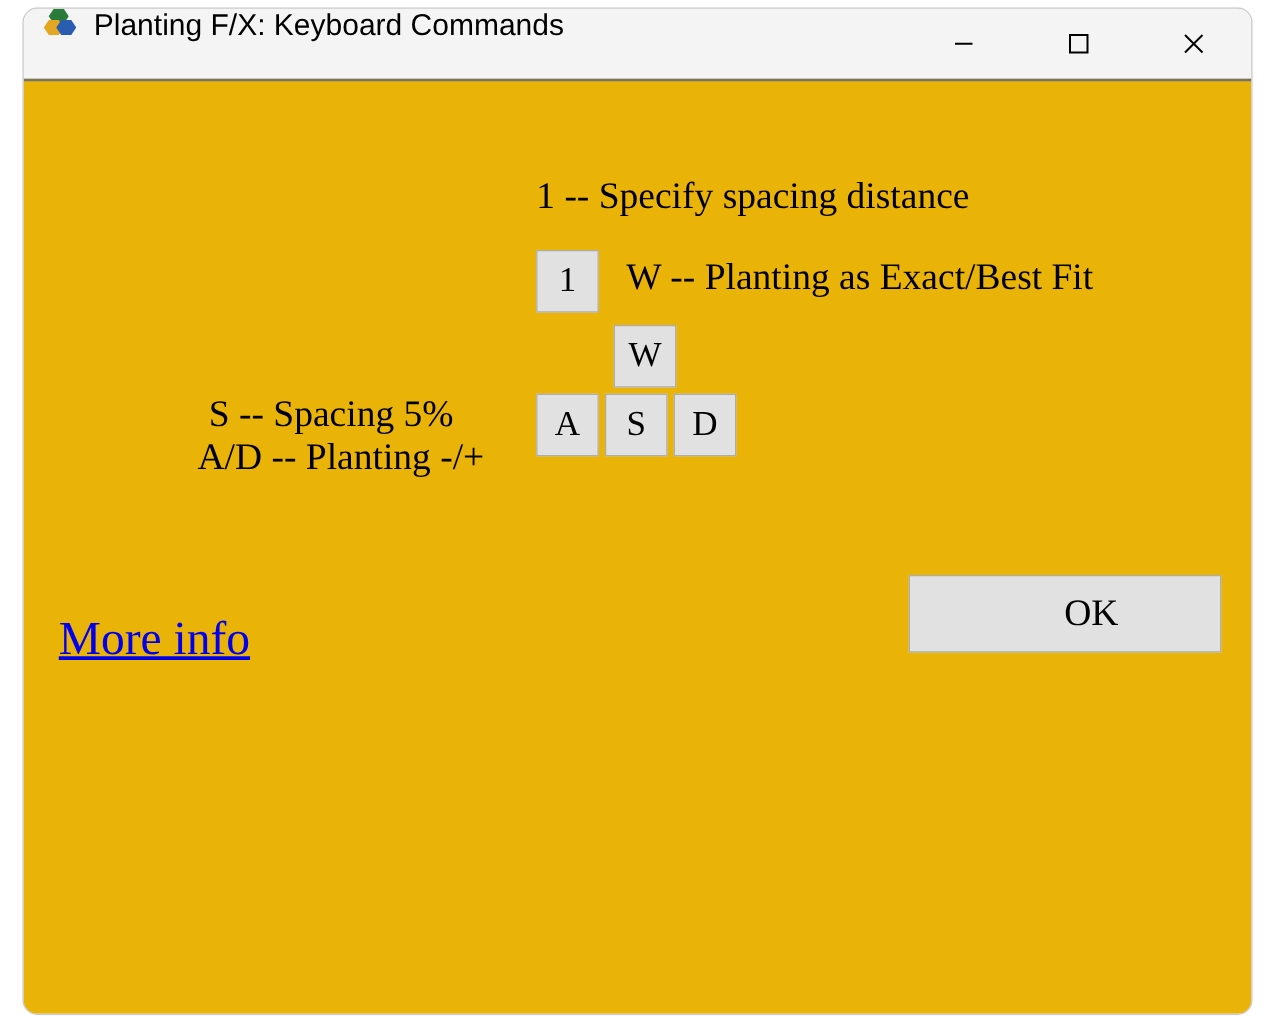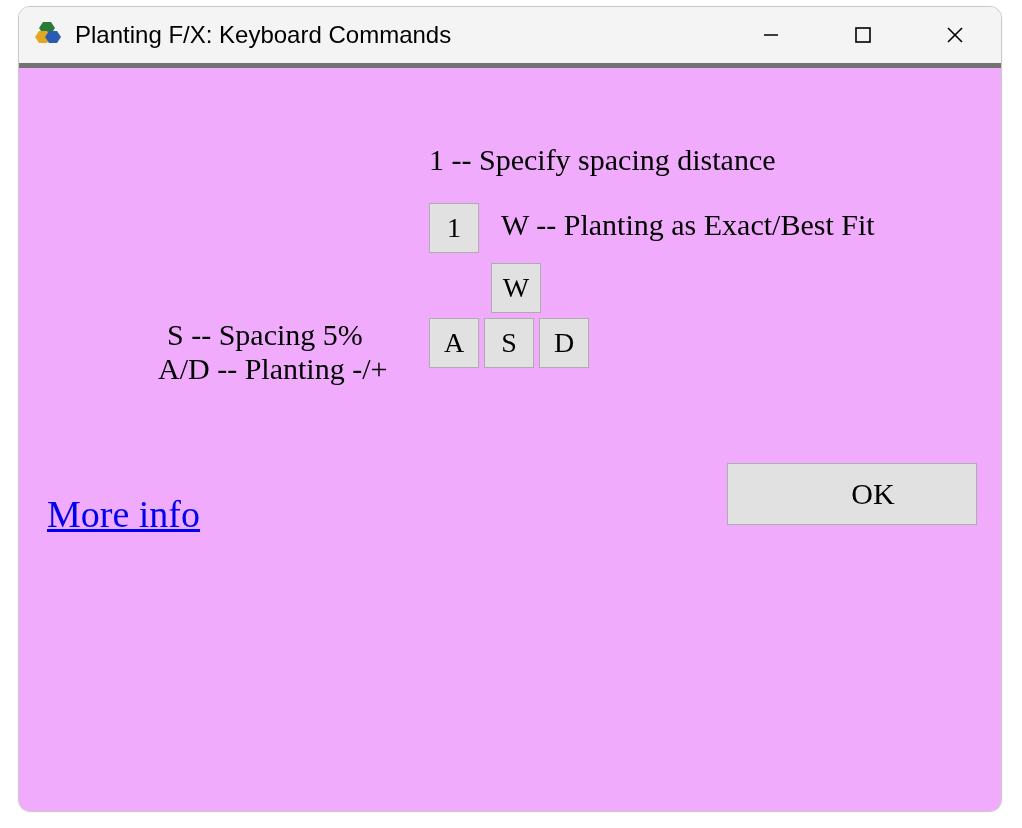--- a/index.html
+++ b/index.html
@@ -23,21 +23,21 @@
       background: #f4f4f4;
       border: 1px solid #c9c9c9;
       border-radius: 12px;
       box-shadow: 0 0 0 1px rgba(0,0,0,0.02);
       overflow: hidden;
     }
     .titlebar {
       height: 56px;
       background: #f4f4f4;
       display: flex;
-      align-items: center;
+      align-items: flex-start;
       padding: 0 0 0 16px;
       font-family: "Segoe UI", Arial, sans-serif;
       font-size: 24px;
       color: #000;
       position: relative;
     }
     .titlebar .app-icon {
       width: 26px;
       height: 26px;
       margin-right: 14px;
@@ -71,22 +71,22 @@
       stroke: #000;
       stroke-width: 1.6;
       fill: none;
     }
     .client {
       position: absolute;
       left: 0;
       top: 56px;
       right: 0;
       bottom: 0;
-      background: #f0abfc;
-      border-top: 5px solid #737373;
+      background: #eab308;
+      border-top: 2px solid #737373;
     }
     
     .lbl {
       position: absolute;
       font-size: 30px;
       color: #000;
       line-height: 1.15;
       white-space: nowrap;
     }
     .keycap {

